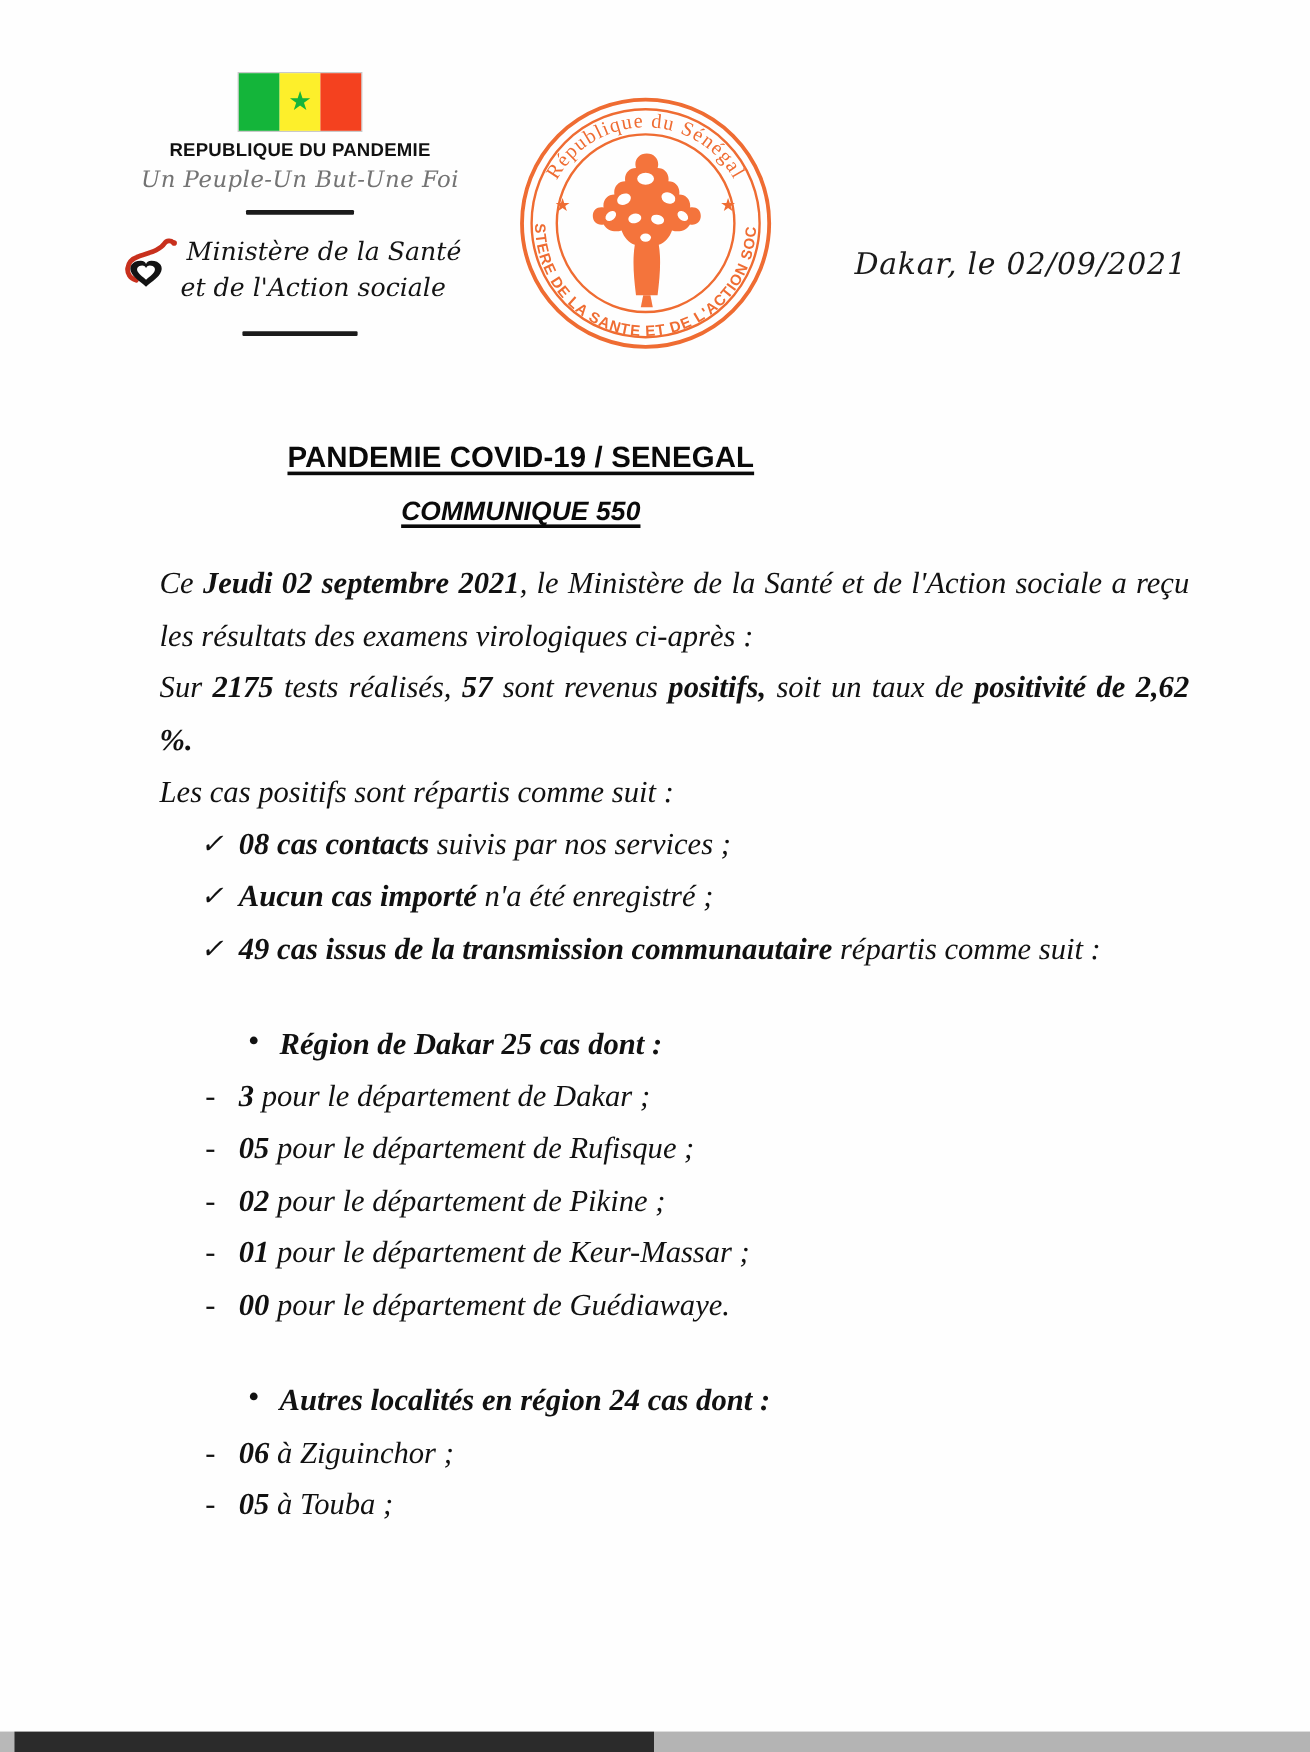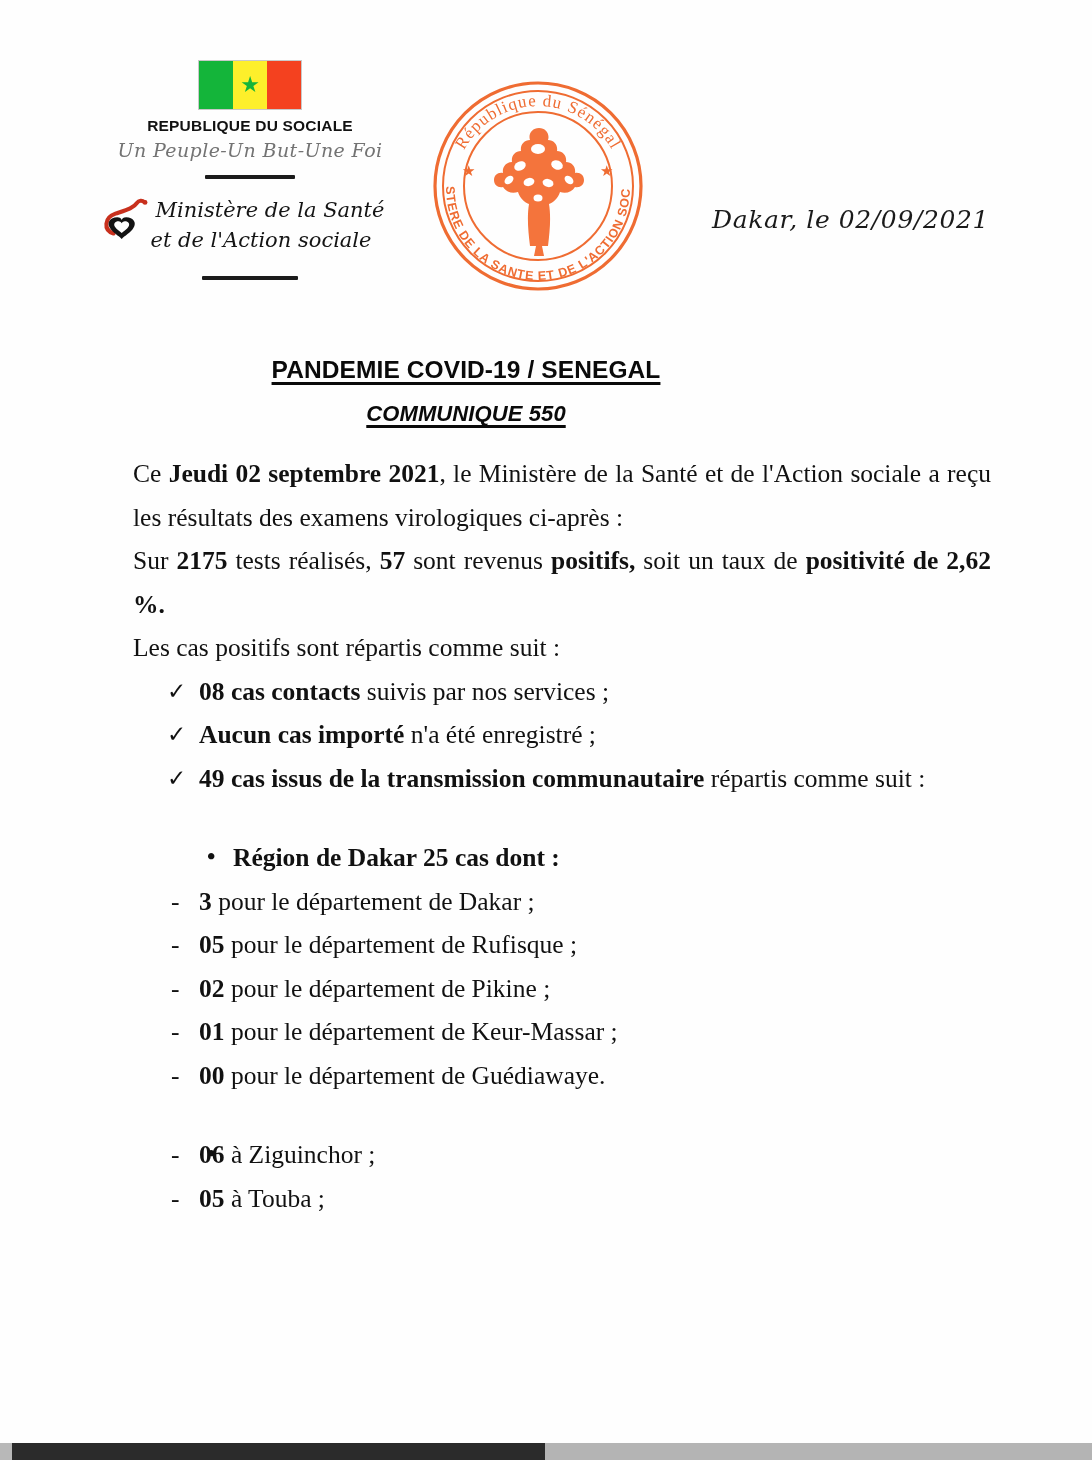--- a/index.html
+++ b/index.html
@@ -130,46 +130,46 @@
     font-size: 25px;
     letter-spacing: 0.6px;
     color: #1a1a1a;
     white-space: nowrap;
   }
 
   
   .titles {
     position: absolute;
     left: 0;
-    top: 356px;
+    top: 368px;
     width: 868px;
     text-align: center;
-    margin-left: 32px;
   }
   .title-main, .title-sub {
     font-family: "Liberation Sans", "DejaVu Sans", sans-serif;
     font-weight: bold;
     color: #0a0a0a;
     display: inline-block;
     text-decoration: underline;
     text-underline-offset: 4px;
     text-decoration-thickness: 2.5px;
   }
   .title-main { font-size: 24.5px; letter-spacing: 0.1px; }
   .title-sub  { font-size: 22px; margin-top: 17px; letter-spacing: 0.1px; font-style: italic; }
 
   
   .body-text {
     position: absolute;
     left: 133px;
-    top: 452px;
+    top: 464px;
     width: 858px;
     font-size: 25.5px;
     line-height: 43.5px;
     color: #111;
+    font-style: italic;
   }
   .para {
     text-align: justify;
     text-justify: inter-word;
     margin: 0;
   }
   .para.noj { text-align: left; }
   b { font-weight: bold; }
 
   .check-list {
@@ -249,21 +249,21 @@
     <div class="lh-left">
 
       <div class="flag">
         <div class="flag-band flag-green"></div>
         <div class="flag-band flag-yellow">
           <span class="flag-star">★</span>
         </div>
         <div class="flag-band flag-red"></div>
       </div>
 
-      <div class="republique">REPUBLIQUE DU SOCIALE</div>
+      <div class="republique">REPUBLIQUE DU PANDEMIE</div>
       <div class="devise">Un Peuple-Un But-Une Foi</div>
 
       <div class="rule"></div>
 
       <div class="ministry-row">
         <svg class="ministry-logo" viewBox="0 0 60 50">
           <path d="M14 40 C2 36 4 22 16 18 C28 14 36 12 40 6 C42 3 46 3 48 5" fill="none" stroke="#c8301d" stroke-width="4.5" stroke-linecap="round"></path>
           <circle cx="49" cy="5.5" r="2.6" fill="#c8301d"></circle>
           <path d="M18 22 C10 22 6 28 10 34 C13 39 20 43 23 46 C26 43 33 39 36 34 C40 28 36 22 28 22 C25 22 23.5 23.5 23 25 C22.5 23.5 21 22 18 22 Z" fill="#131313"></path>
           <path d="M19.5 26.5 C15.5 26.5 13.5 29.5 15.5 32.5 C17 35 20.5 37.5 23 39.5 C25.5 37.5 29 35 30.5 32.5 C32.5 29.5 30.5 26.5 26.5 26.5 C25 26.5 24 27.3 23 28.6 C22 27.3 21 26.5 19.5 26.5 Z" fill="#ffffff"></path>
@@ -373,20 +373,21 @@
         <li class="dept-item">
           <span class="dept-dash">-</span>
           <b>00</b><span> pour le département de Guédiawaye.</span>
         </li>
       </ul>
     </div>
 
     <div class="region-block">
       <div class="region-head">
         <span class="region-bullet">•</span>
+        <span>Autres localités en région 24 cas dont :</span>
       </div>
       <ul class="dept-list">
         <li class="dept-item">
           <span class="dept-dash">-</span>
           <b>06</b><span> à Ziguinchor ;</span>
         </li>
         <li class="dept-item">
           <span class="dept-dash">-</span>
           <b>05</b><span> à Touba ;</span>
         </li>

